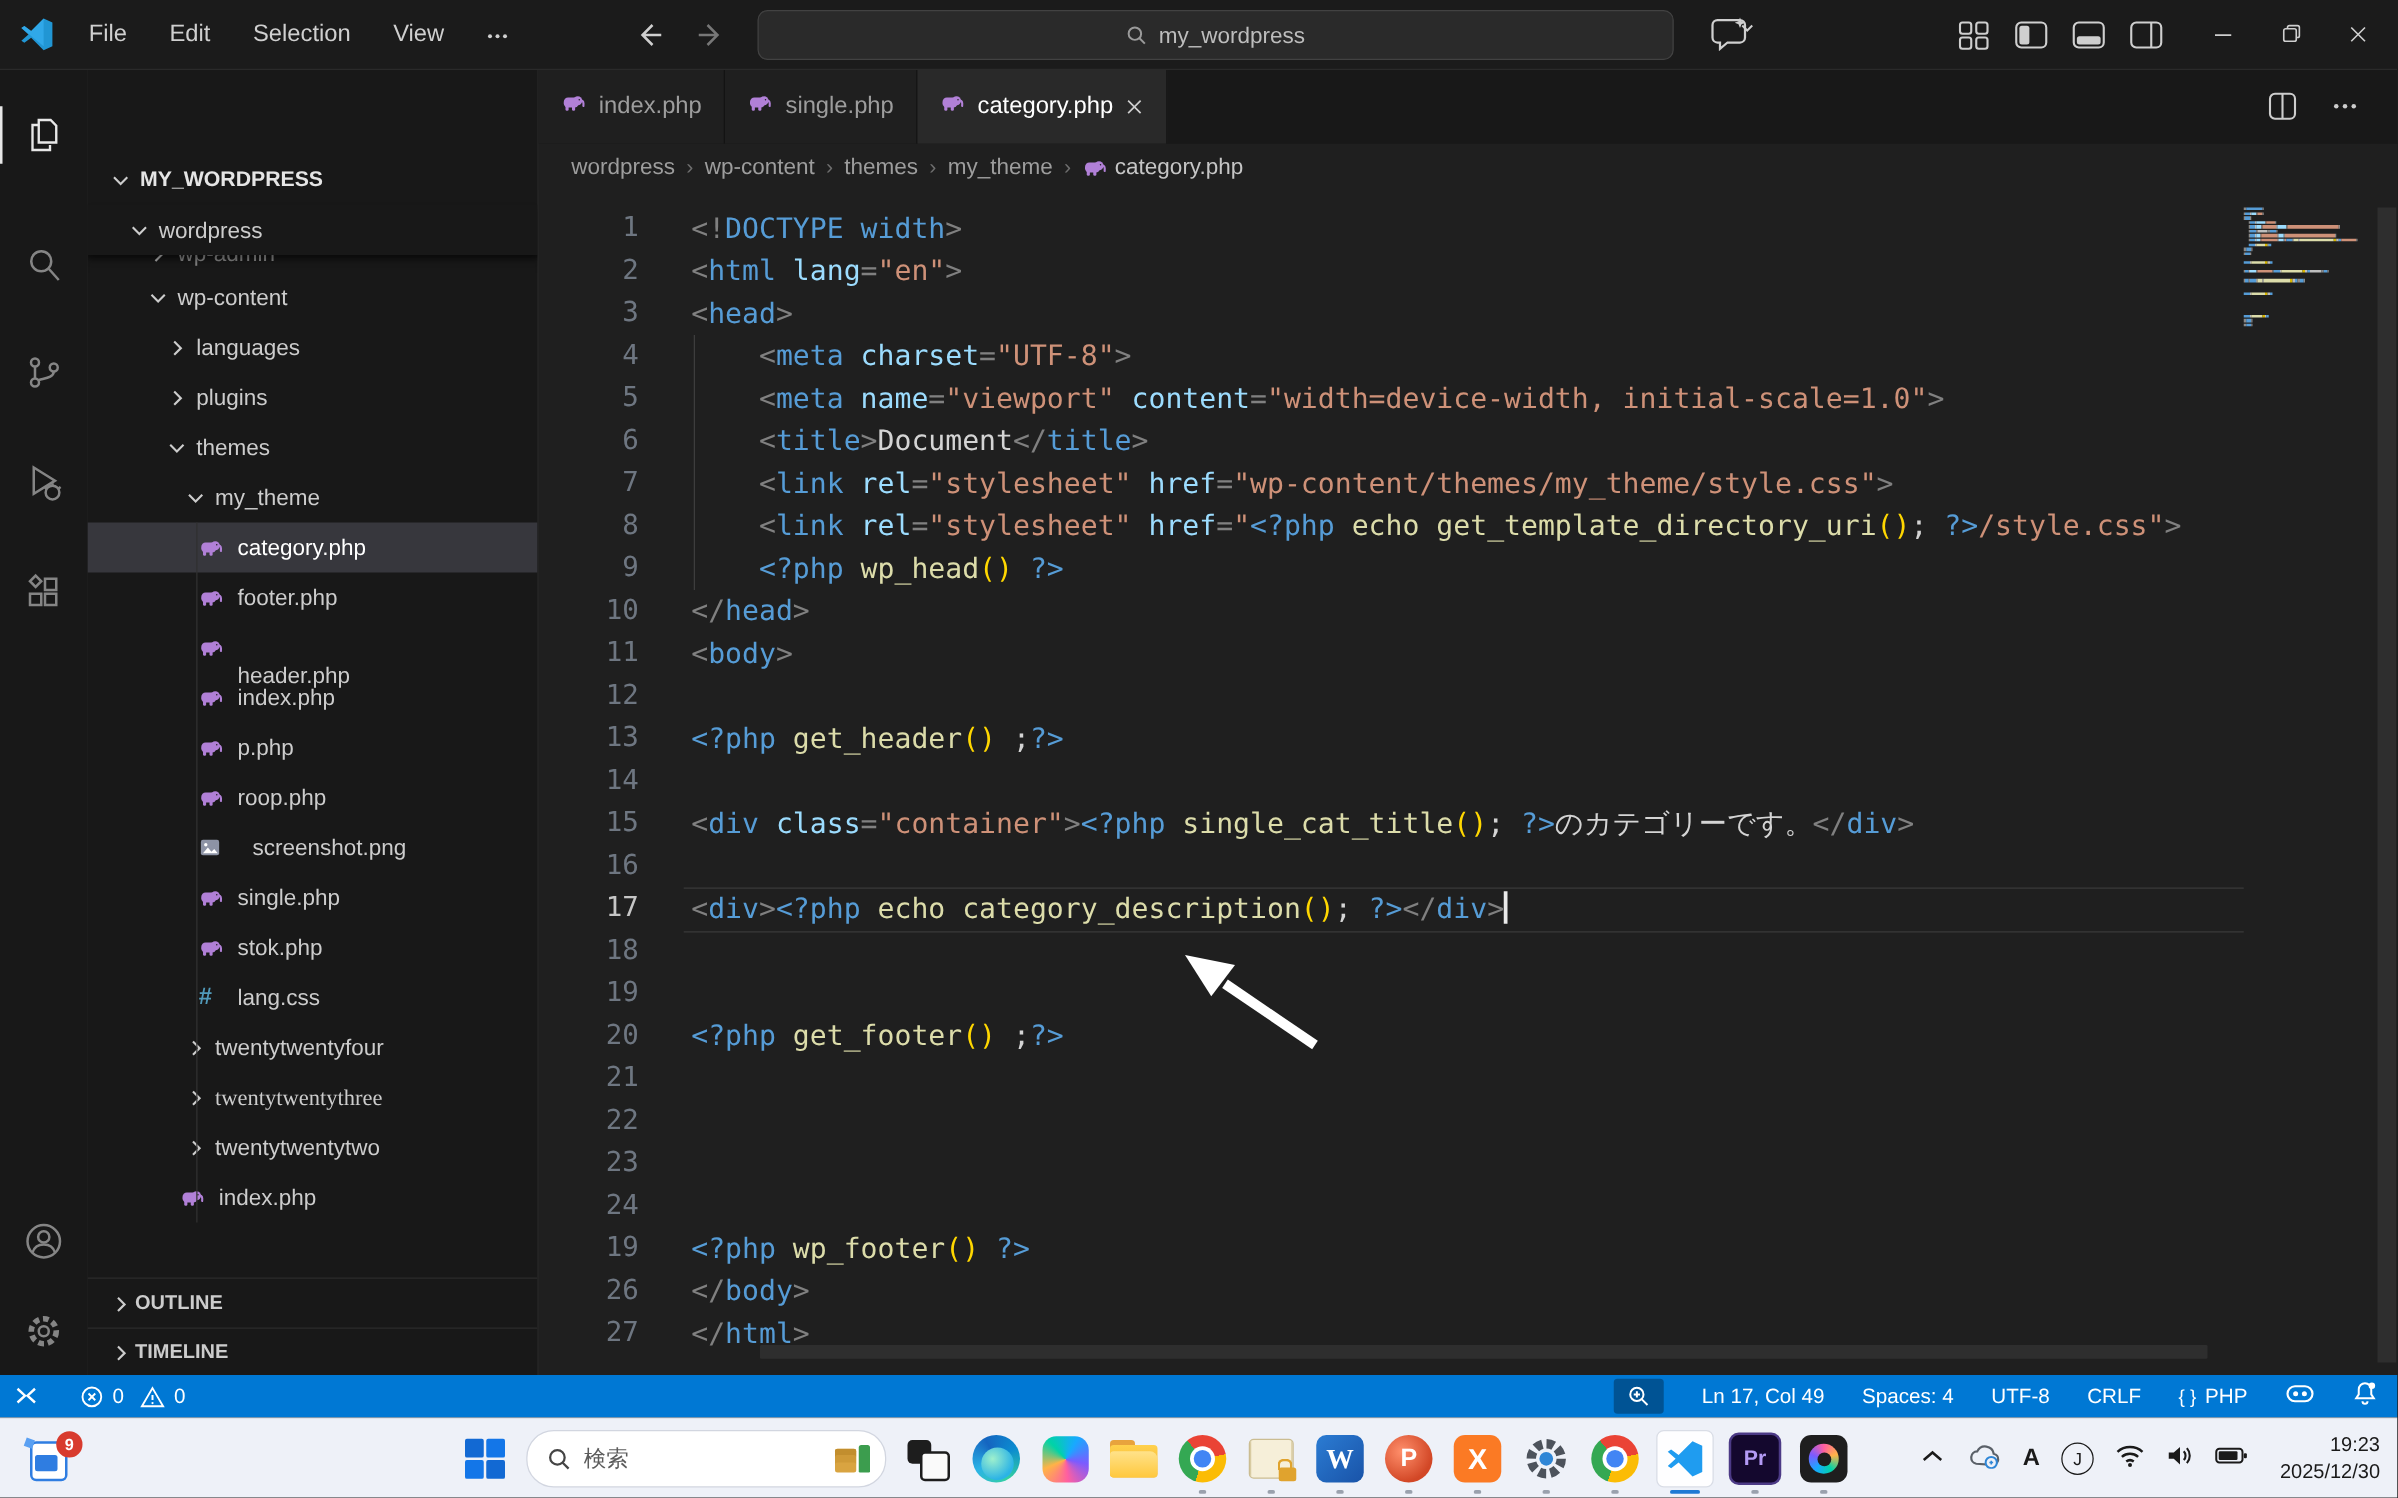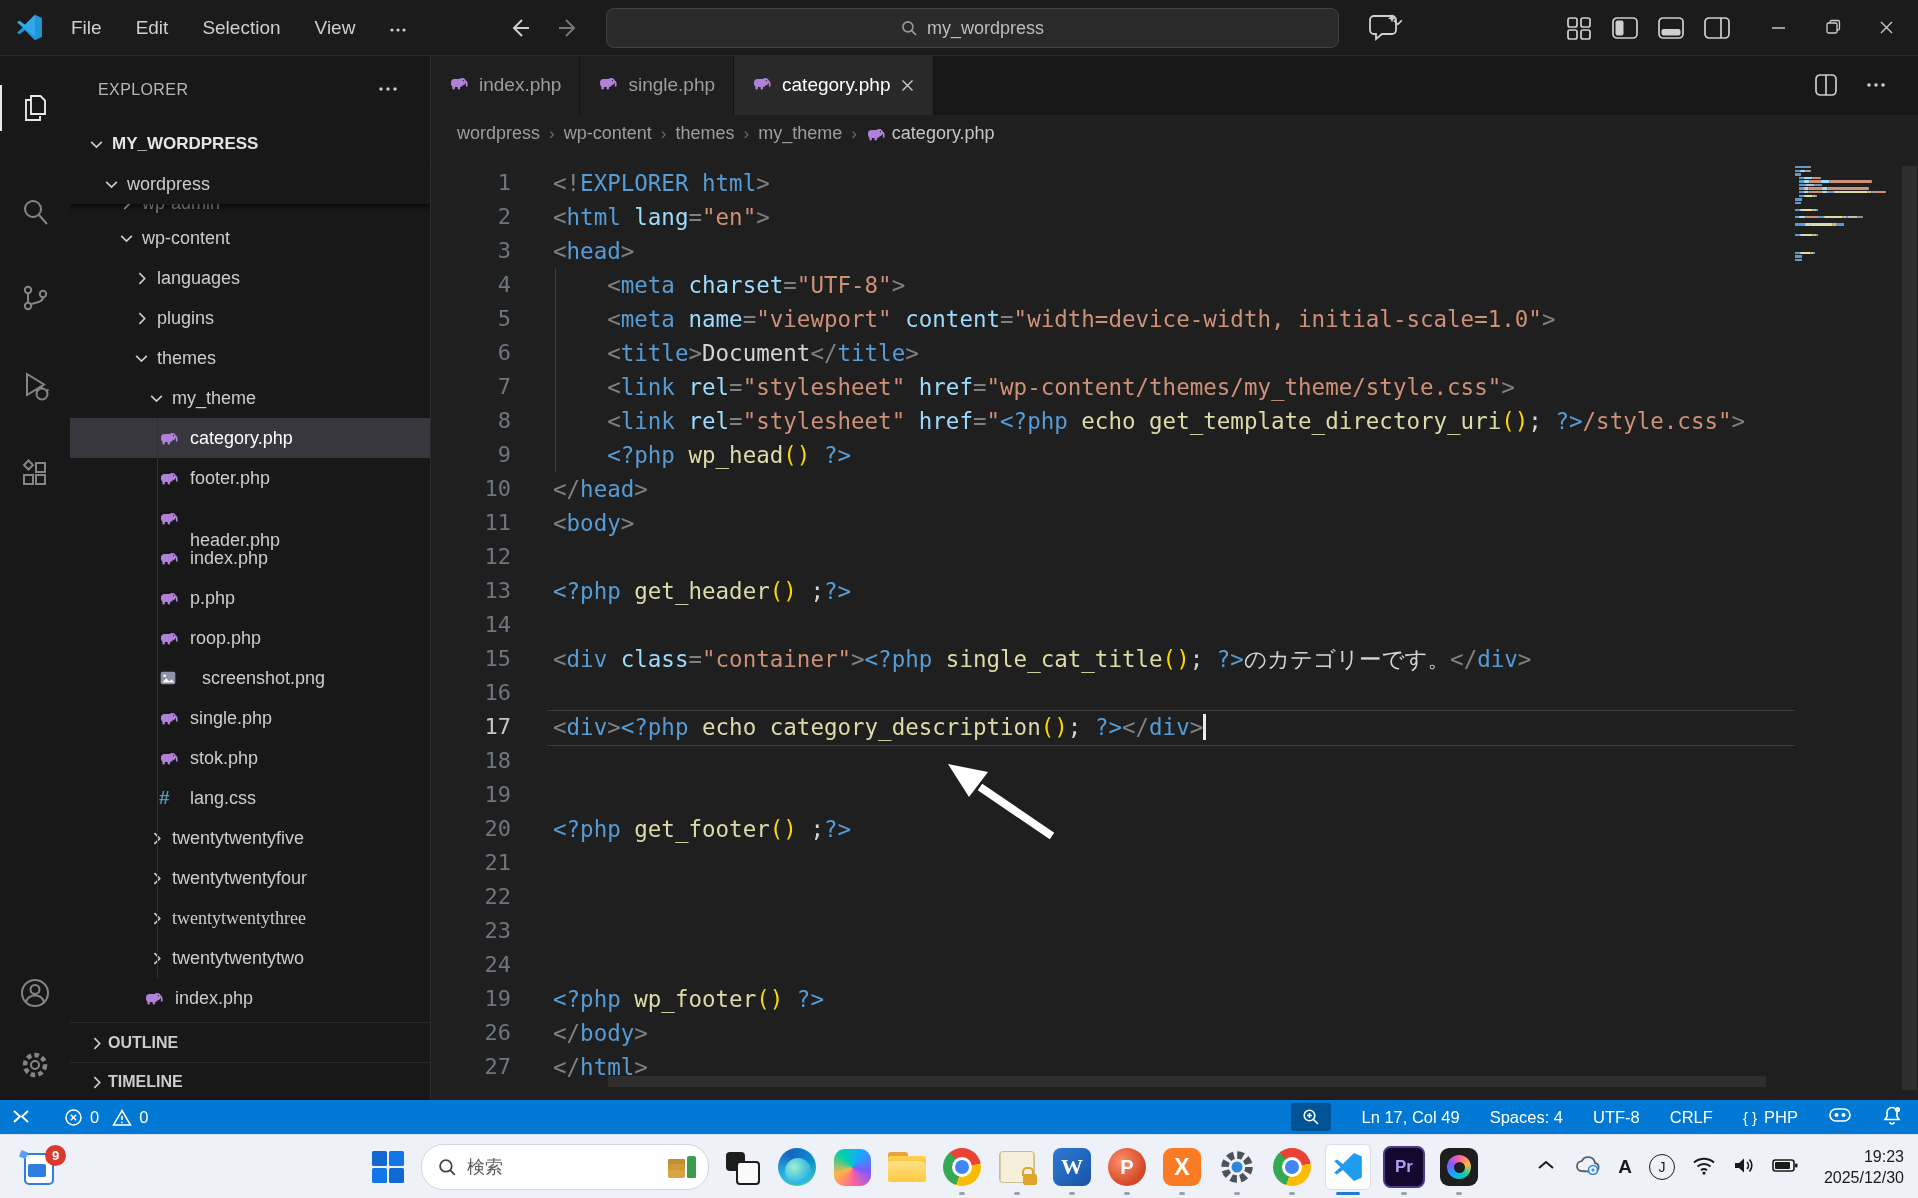--- a/index.html
+++ b/index.html
@@ -196,28 +196,20 @@
   </div>
   <div class="act-item" style="top:975px">
     <svg width="34" height="34" viewBox="0 0 34 34" fill="none" stroke="#858585">
         <circle cx="17" cy="17" r="10" stroke-width="4.5" stroke-dasharray="4.6 3.1"></circle>
         <circle cx="17" cy="17" r="4" stroke-width="2"></circle>
       </svg>
   </div>
 </div>
 
 <div id="sidebar">
-  <div id="explorer-head">
-    <span id="explorer-title">EXPLORER</span>
-    <svg style="position:absolute;right:32px;top:26px" width="20" height="16" viewBox="0 0 20 16">
-        <circle cx="3" cy="8" r="1.7" fill="#cccccc"></circle>
-        <circle cx="10" cy="8" r="1.7" fill="#cccccc"></circle>
-        <circle cx="17" cy="8" r="1.7" fill="#cccccc"></circle>
-      </svg>
-  </div>
   <div id="tree">
       <div class="trow root">
         <span style="width:14px;flex:none"></span>
         <span class="chev">
           <svg width="17" height="17" viewBox="0 0 16 16">
             <path d="M3 5.5l5 5 5-5" stroke="#cccccc" stroke-width="1.6" fill="none"></path>
           </svg>
         </span>
         <span style="margin-left:4px;">MY_WORDPRESS</span>
       </div>
@@ -408,29 +400,20 @@
           </svg>
         </span>
         <span style="margin-left:4px;">stok.php</span>
       </div>
       <div class="trow">
         <span style="width:89px;flex:none"></span>
         <span class="ficon">
           <span style="color:#519aba;font-weight:bold;font-size:19px">#</span>
         </span>
         <span style="margin-left:4px;">lang.css</span>
-      </div>
-      <div class="trow">
-        <span style="width:74px;flex:none"></span>
-        <span class="chev">
-          <svg width="17" height="17" viewBox="0 0 16 16">
-            <path d="M6 3l5 5-5 5" stroke="#cccccc" stroke-width="1.6" fill="none"></path>
-          </svg>
-        </span>
-        <span style="margin-left:4px;">twentytwentyfive</span>
       </div>
       <div class="trow">
         <span style="width:74px;flex:none"></span>
         <span class="chev">
           <svg width="17" height="17" viewBox="0 0 16 16">
             <path d="M6 3l5 5-5 5" stroke="#cccccc" stroke-width="1.6" fill="none"></path>
           </svg>
         </span>
         <span style="margin-left:4px;">twentytwentyfour</span>
       </div>
@@ -593,21 +576,21 @@
         <div class="gnum">21</div>
         <div class="gnum">22</div>
         <div class="gnum">23</div>
         <div class="gnum">24</div>
         <div class="gnum">19</div>
         <div class="gnum">26</div>
         <div class="gnum">27</div>
       </div>
     <div id="indent-guide"></div>
     <div id="codelines">
-        <div class="cline"><span class="tk-pun">&lt;!</span><span class="tk-tag">EXPLORER html</span><span class="tk-pun">&gt;</span></div>
+        <div class="cline"><span class="tk-pun">&lt;!</span><span class="tk-tag">DOCTYPE width</span><span class="tk-pun">&gt;</span></div>
         <div class="cline"><span class="tk-pun">&lt;</span><span class="tk-tag">html</span><span class="tk-txt"> </span><span class="tk-attr">lang</span><span class="tk-pun">=</span><span class="tk-str">"en"</span><span class="tk-pun">&gt;</span></div>
         <div class="cline"><span class="tk-pun">&lt;</span><span class="tk-tag">head</span><span class="tk-pun">&gt;</span></div>
         <div class="cline"><span class="tk-ws">    </span><span class="tk-pun">&lt;</span><span class="tk-tag">meta</span><span class="tk-txt"> </span><span class="tk-attr">charset</span><span class="tk-pun">=</span><span class="tk-str">"UTF-8"</span><span class="tk-pun">&gt;</span></div>
         <div class="cline"><span class="tk-ws">    </span><span class="tk-pun">&lt;</span><span class="tk-tag">meta</span><span class="tk-txt"> </span><span class="tk-attr">name</span><span class="tk-pun">=</span><span class="tk-str">"viewport"</span><span class="tk-txt"> </span><span class="tk-attr">content</span><span class="tk-pun">=</span><span class="tk-str">"width=device-width, initial-scale=1.0"</span><span class="tk-pun">&gt;</span></div>
         <div class="cline"><span class="tk-ws">    </span><span class="tk-pun">&lt;</span><span class="tk-tag">title</span><span class="tk-pun">&gt;</span><span class="tk-txt">Document</span><span class="tk-pun">&lt;/</span><span class="tk-tag">title</span><span class="tk-pun">&gt;</span></div>
         <div class="cline"><span class="tk-ws">    </span><span class="tk-pun">&lt;</span><span class="tk-tag">link</span><span class="tk-txt"> </span><span class="tk-attr">rel</span><span class="tk-pun">=</span><span class="tk-str">"stylesheet"</span><span class="tk-txt"> </span><span class="tk-attr">href</span><span class="tk-pun">=</span><span class="tk-str">"wp-content/themes/my_theme/style.css"</span><span class="tk-pun">&gt;</span></div>
         <div class="cline"><span class="tk-ws">    </span><span class="tk-pun">&lt;</span><span class="tk-tag">link</span><span class="tk-txt"> </span><span class="tk-attr">rel</span><span class="tk-pun">=</span><span class="tk-str">"stylesheet"</span><span class="tk-txt"> </span><span class="tk-attr">href</span><span class="tk-pun">=</span><span class="tk-str">"</span><span class="tk-php">&lt;?php</span><span class="tk-txt"> </span><span class="tk-fn">echo</span><span class="tk-txt"> </span><span class="tk-fn">get_template_directory_uri</span><span class="tk-par">()</span><span class="tk-txt">; </span><span class="tk-php">?&gt;</span><span class="tk-str">/style.css"</span><span class="tk-pun">&gt;</span></div>
         <div class="cline"><span class="tk-ws">    </span><span class="tk-php">&lt;?php</span><span class="tk-txt"> </span><span class="tk-fn">wp_head</span><span class="tk-par">()</span><span class="tk-txt"> </span><span class="tk-php">?&gt;</span></div>
         <div class="cline"><span class="tk-pun">&lt;/</span><span class="tk-tag">head</span><span class="tk-pun">&gt;</span></div>
         <div class="cline"><span class="tk-pun">&lt;</span><span class="tk-tag">body</span><span class="tk-pun">&gt;</span></div>

